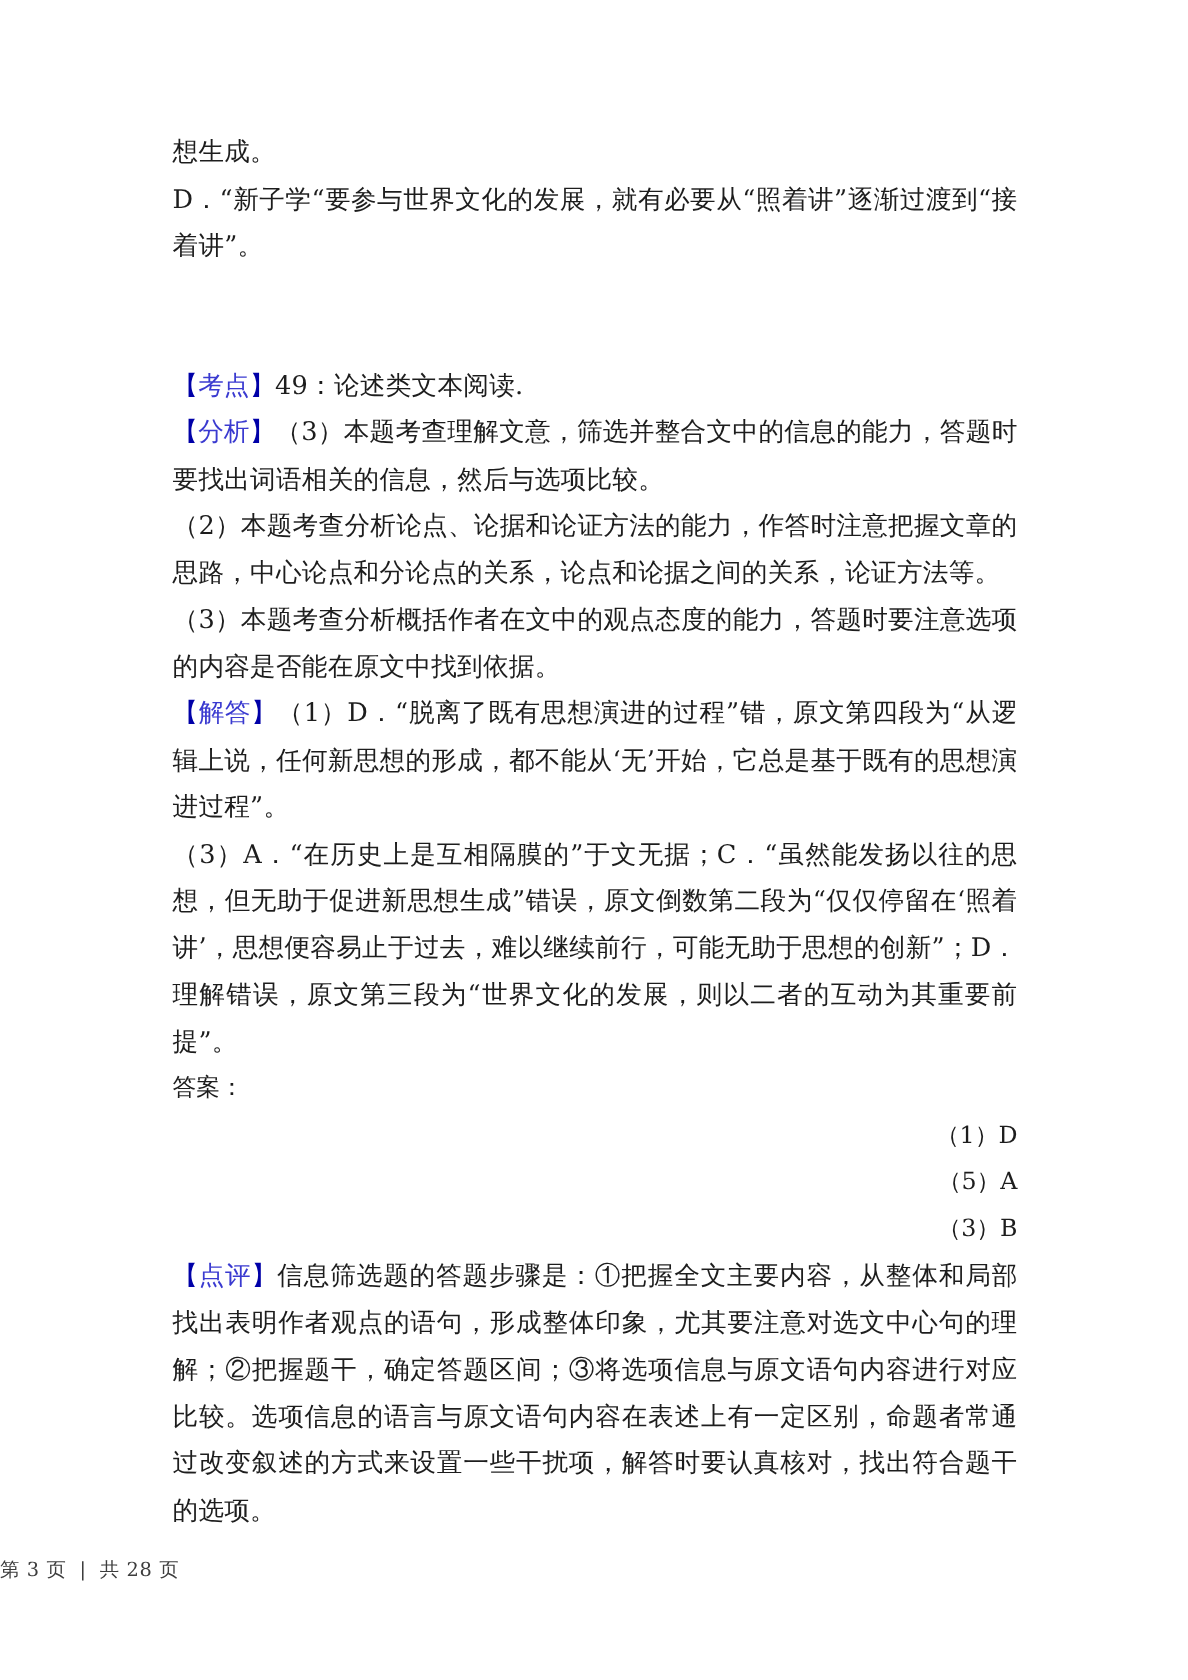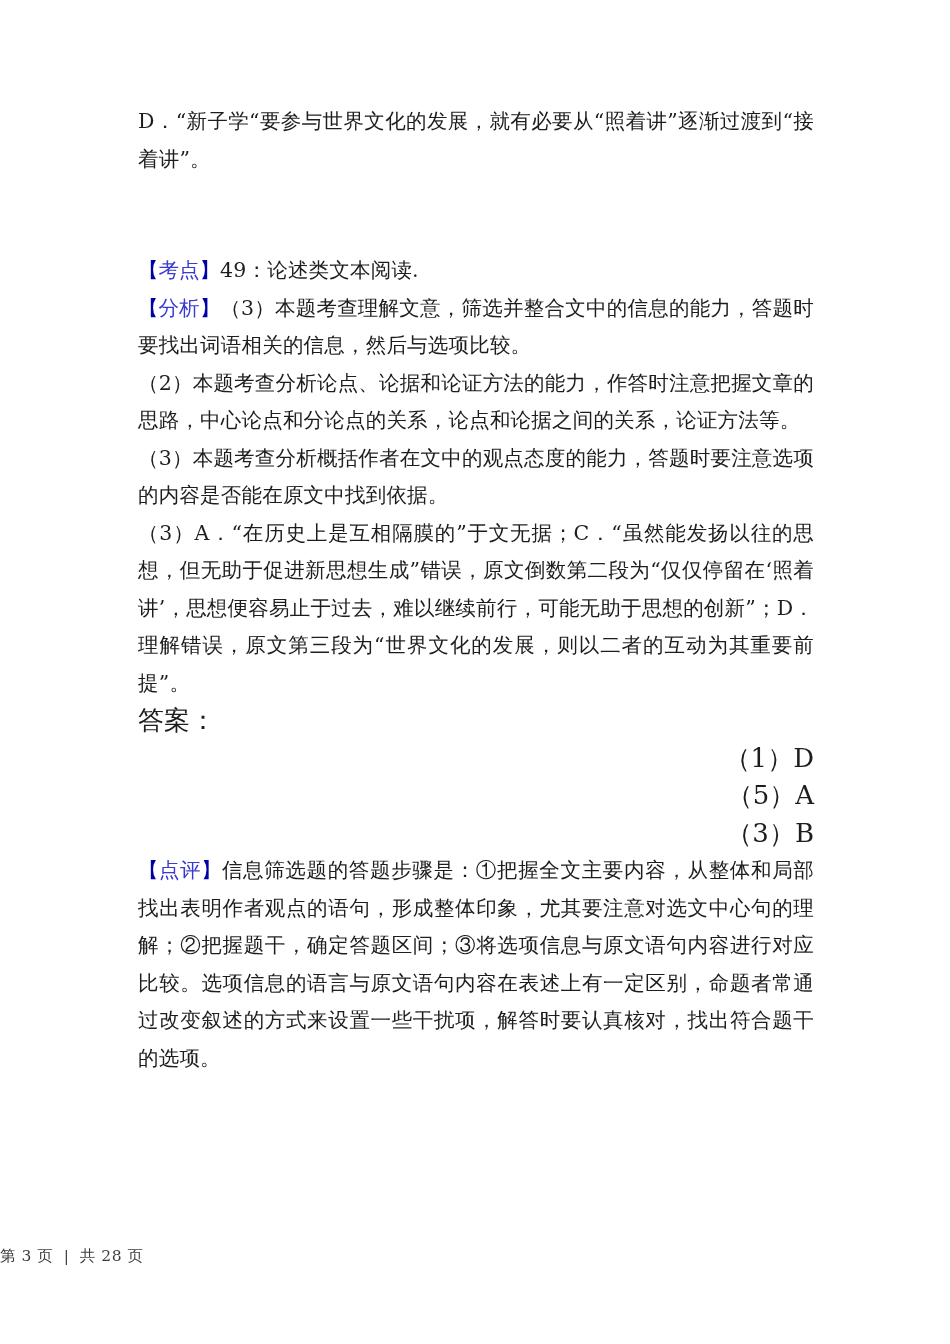--- a/index.html
+++ b/index.html
@@ -47,21 +47,21 @@
     color: #0a0ab4;
     letter-spacing: 0;
   }
   .tag .brk {
     color: #0000a8;
   }
   .tag .word {
     color: #3a3ad0;
   }
   .ans-line {
-    font-size: 26px;
+    font-size: 19px;
     line-height: 37.5px;
     margin: 0;
     color: #1d1d1d;
   }
   .ans-line.sub {
     padding-left: 22px;
     text-align: right;
   }
   .footer {
     position: absolute;
@@ -78,33 +78,35 @@
     padding: 0 5px;
   }
 </style>
 </head>
 <body>
 
 <div class="page">
 
   <div class="content">
 
+    <p class="ln">想生成。</p>
 
     <p class="ln">D．“新子学“要参与世界文化的发展，就有必要从“照着讲”逐渐过渡到“接着讲”。</p>
 
     <div class="spacer"></div>
 
     <p class="ln"><span class="tag"><span class="brk">【</span><span class="word">考点</span><span class="brk">】</span></span><span>49：论述类文本阅读.</span></p>
 
     <p class="ln"><span class="tag"><span class="brk">【</span><span class="word">分析</span><span class="brk">】</span></span><span>（3）本题考查理解文意，筛选并整合文中的信息的能力，答题时要找出词语相关的信息，然后与选项比较。</span></p>
 
     <p class="ln">（2）本题考查分析论点、论据和论证方法的能力，作答时注意把握文章的思路，中心论点和分论点的关系，论点和论据之间的关系，论证方法等。</p>
 
     <p class="ln">（3）本题考查分析概括作者在文中的观点态度的能力，答题时要注意选项的内容是否能在原文中找到依据。</p>
 
+    <p class="ln"><span class="tag"><span class="brk">【</span><span class="word">解答</span><span class="brk">】</span></span><span>（1）D．“脱离了既有思想演进的过程”错，原文第四段为“从逻辑上说，任何新思想的形成，都不能从‘无’开始，它总是基于既有的思想演进过程”。</span></p>
 
 
     <p class="ln">（3）A．“在历史上是互相隔膜的”于文无据；C．“虽然能发扬以往的思想，但无助于促进新思想生成”错误，原文倒数第二段为“仅仅停留在‘照着讲’，思想便容易止于过去，难以继续前行，可能无助于思想的创新”；D．理解错误，原文第三段为“世界文化的发展，则以二者的互动为其重要前提”。</p>
 
     <p class="ans-line">答案：</p>
     <p class="ans-line sub">（1）D</p>
     <p class="ans-line sub">（5）A</p>
     <p class="ans-line sub">（3）B</p>
 
     <p class="ln"><span class="tag"><span class="brk">【</span><span class="word">点评</span><span class="brk">】</span></span><span>信息筛选题的答题步骤是：①把握全文主要内容，从整体和局部找出表明作者观点的语句，形成整体印象，尤其要注意对选文中心句的理解；②把握题干，确定答题区间；③将选项信息与原文语句内容进行对应比较。选项信息的语言与原文语句内容在表述上有一定区别，命题者常通过改变叙述的方式来设置一些干扰项，解答时要认真核对，找出符合题干的选项。</span></p>

